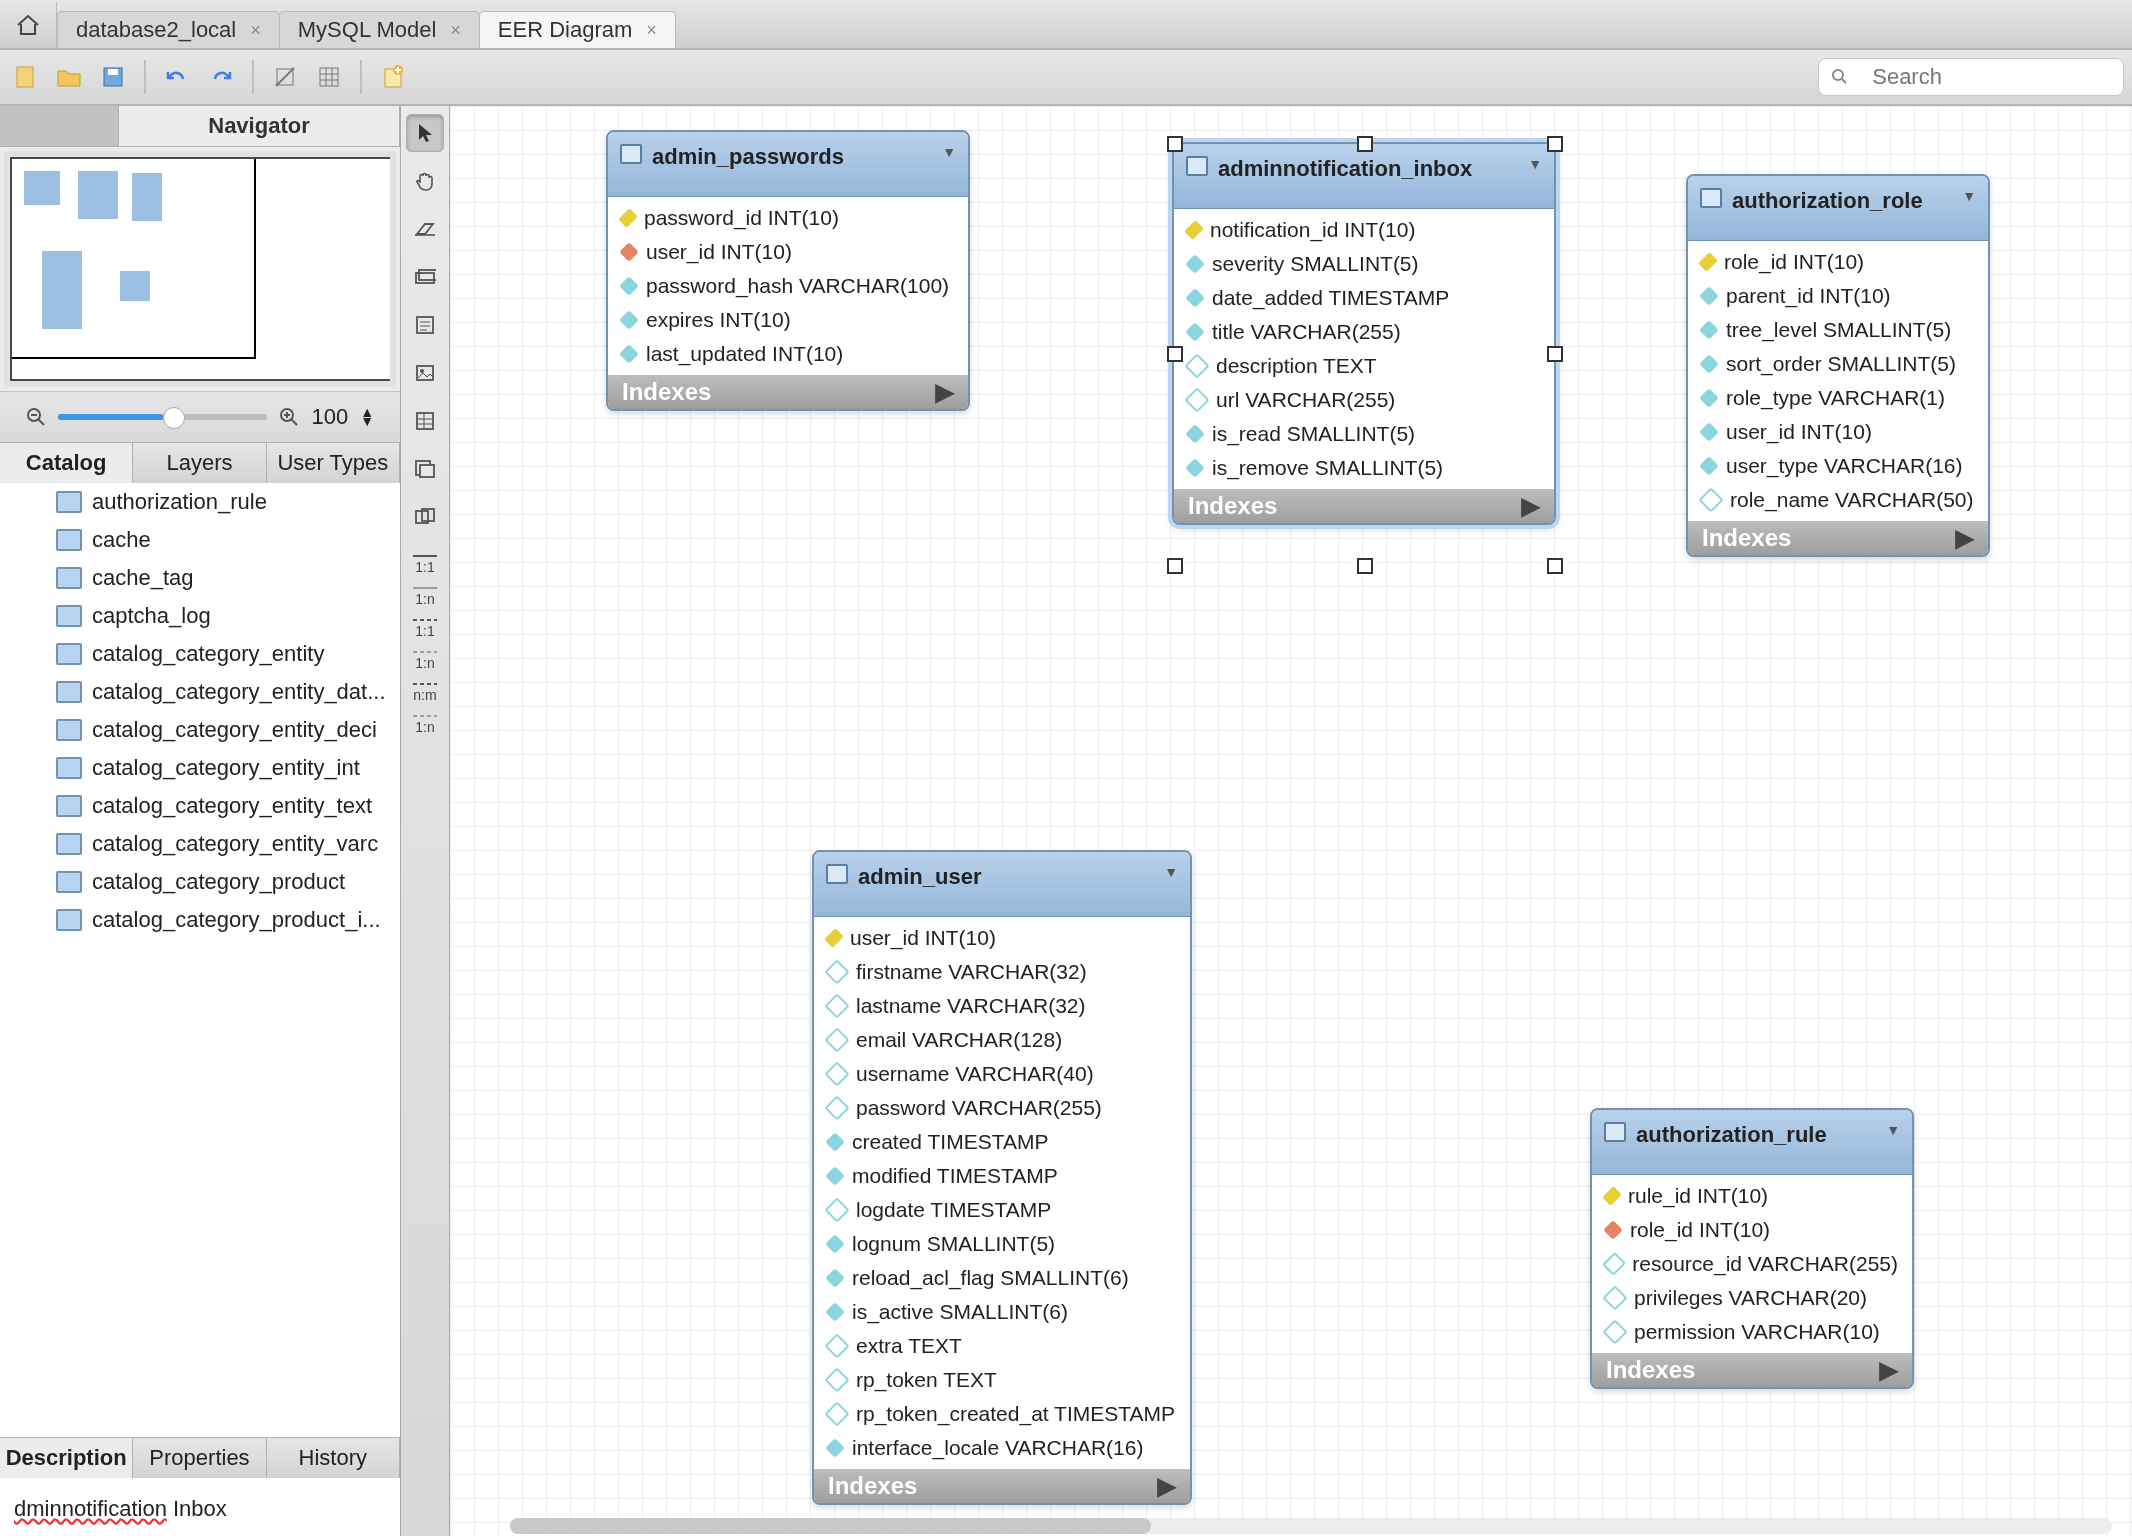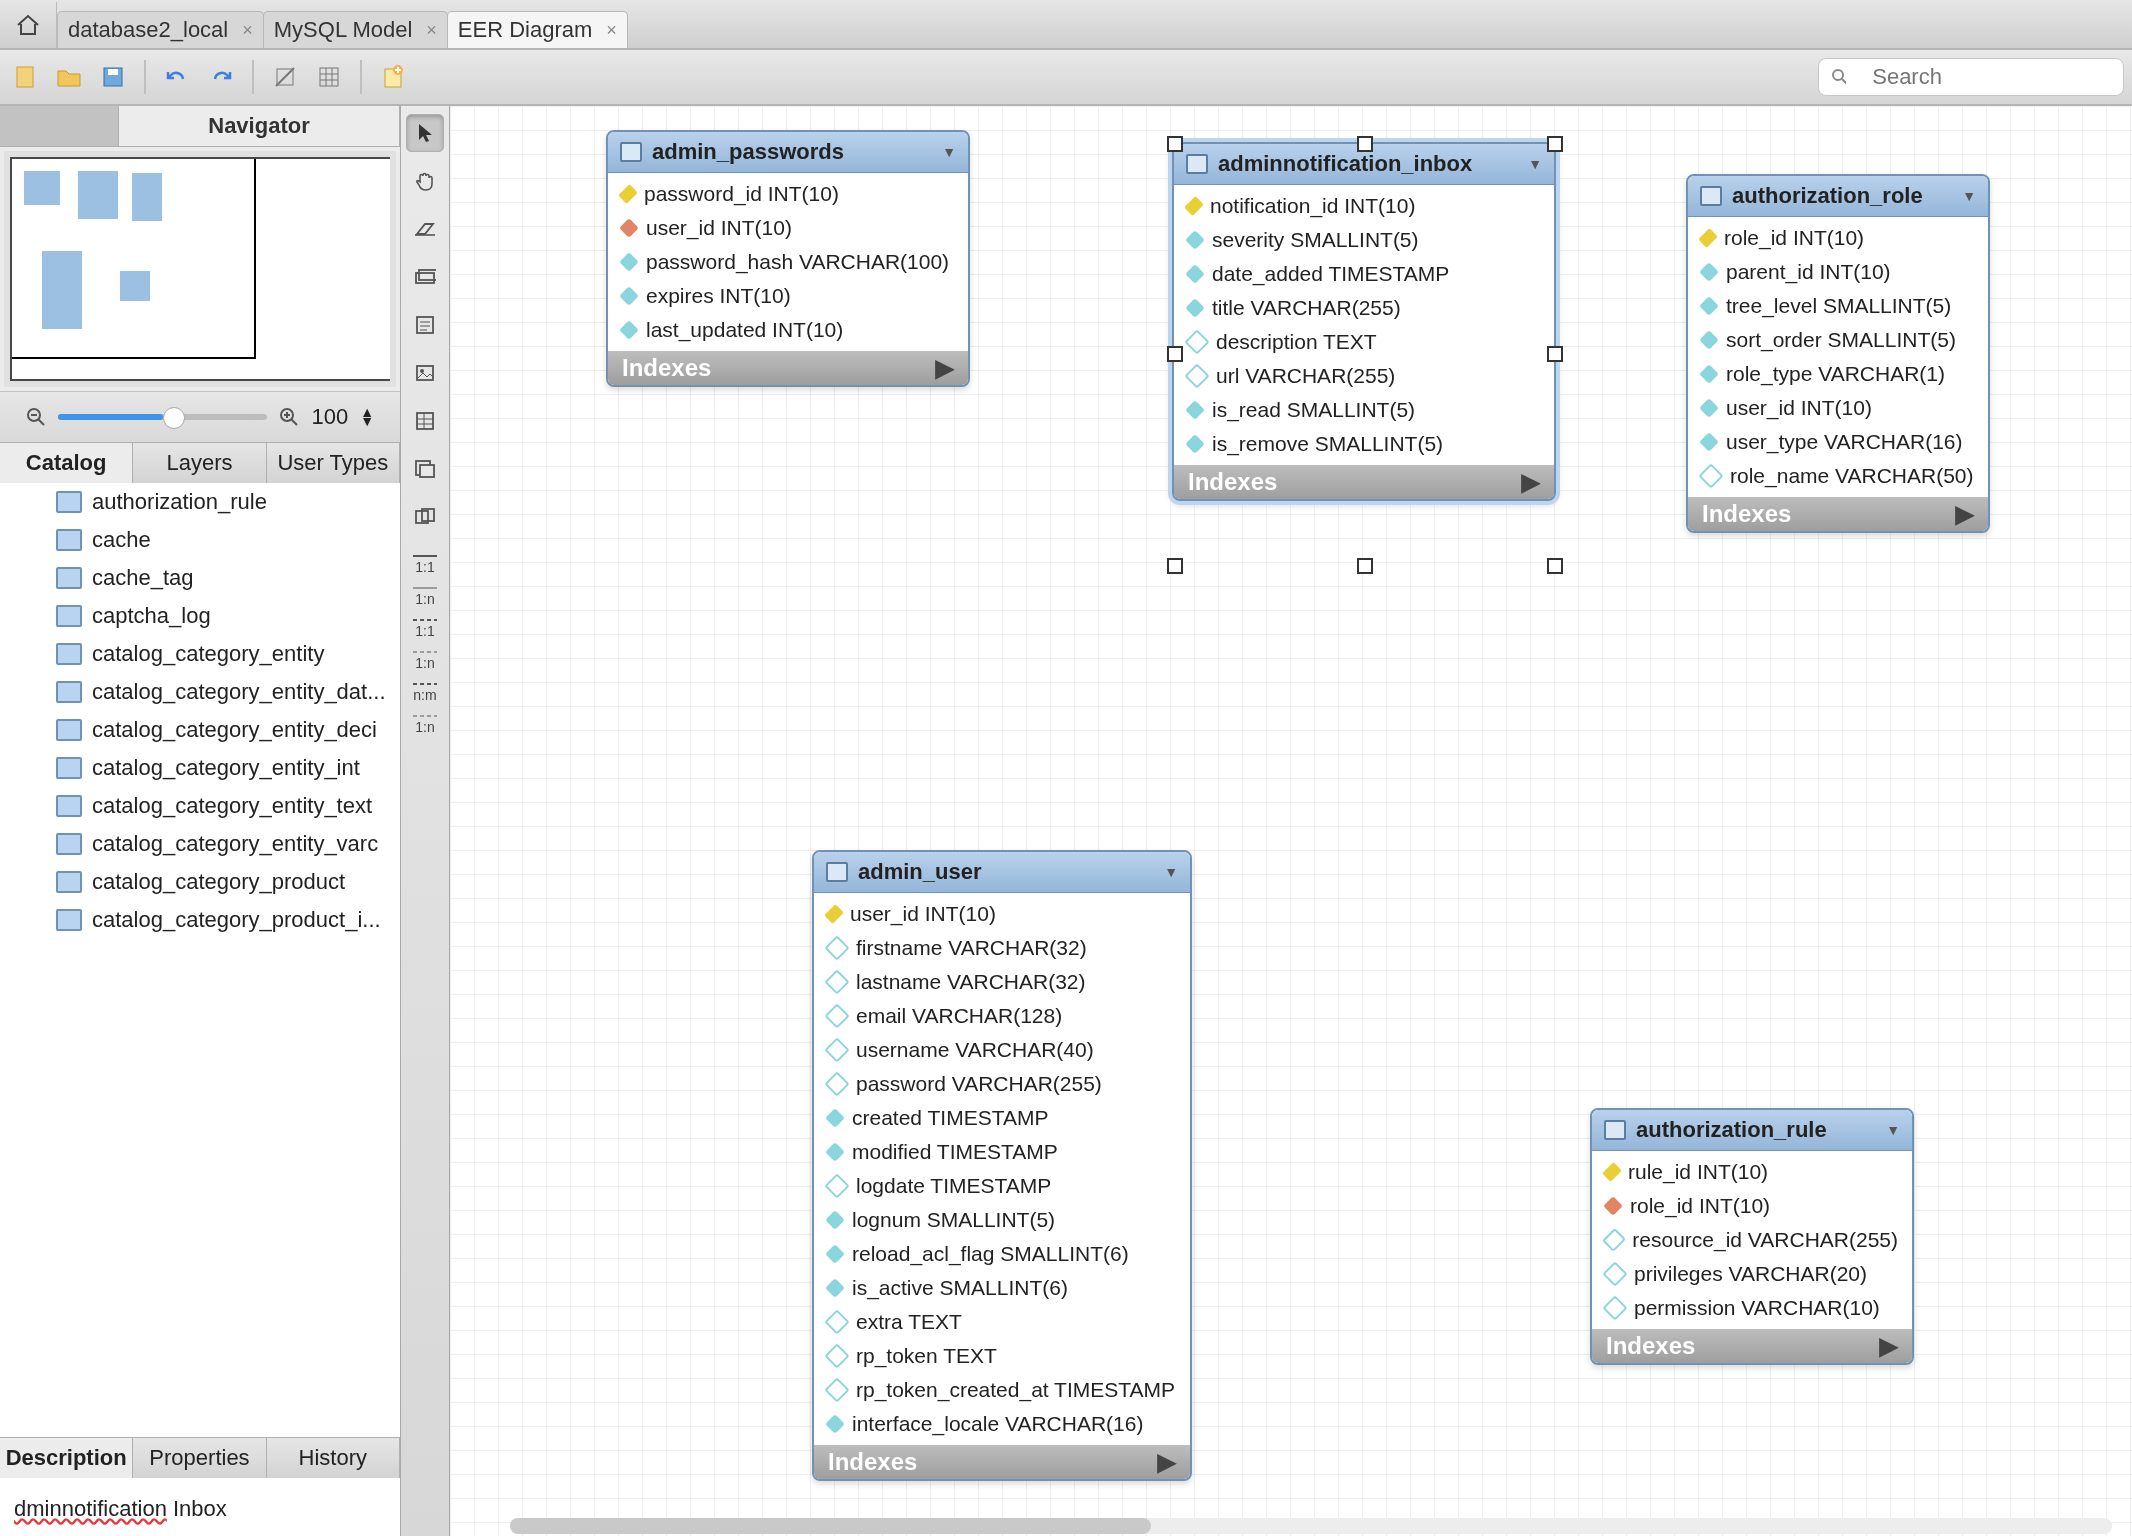--- a/index.html
+++ b/index.html
@@ -12,21 +12,21 @@
     --table-head-border:#6f92b5;
     --table-foot:#a7a7a7;
     --grid:#e9e9e9;
     --select:#76a7d8;
   }
   html,body{margin:0;padding:0;height:100%;width:100%;font-family:"Helvetica Neue",Arial,sans-serif;font-size:22px;color:#222;}
   body{background:#d0d0d0;overflow:hidden;}
   
   .tabbar{height:48px;background:linear-gradient(#e6e6e6,#cfcfcf);border-bottom:2px solid var(--mac-border);display:flex;align-items:flex-end;}
   .home-btn{width:56px;height:46px;display:flex;align-items:center;justify-content:center;border-right:1px solid #bbb;}
-  .tab{padding:0 10px;height:36px;margin-top:12px;display:flex;align-items:center;gap:14px;border:1px solid #b8b8b8;border-bottom:none;border-radius:5px 5px 0 0;background:#d7d7d7;color:#333;margin-right:-1px;}
+  .tab{padding:0 18px;height:36px;margin-top:12px;display:flex;align-items:center;gap:14px;border:1px solid #b8b8b8;border-bottom:none;border-radius:5px 5px 0 0;background:#d7d7d7;color:#333;margin-right:-1px;}
   .tab.active{background:var(--tab-active);}
   .tab .x{color:#888;font-size:18px;}
   
   .toolbar{height:54px;display:flex;align-items:center;gap:10px;padding:0 8px;background:linear-gradient(#e8e8e8,#d5d5d5);border-bottom:2px solid var(--mac-border);}
   .tbtn{width:34px;height:34px;display:flex;align-items:center;justify-content:center;border-radius:4px;}
   .tsep{width:2px;height:34px;background:#bfbfbf;margin:0 4px;}
   .spacer{flex:1;}
   .search{width:280px;height:36px;background:#fff;border:1px solid #c7c7c7;border-radius:8px;display:flex;align-items:center;padding:0 12px;color:#999;gap:24px;}
   .search input{border:none;outline:none;font-size:22px;width:100%;color:#444;}
   
@@ -68,21 +68,21 @@
   .canvas{flex:1;position:relative;background:#fff;overflow:hidden;}
   .gridbg{position:absolute;inset:0;background-image:
       linear-gradient(#eeeeee 1px,transparent 1px),
       linear-gradient(90deg,#eeeeee 1px,transparent 1px),
       linear-gradient(#e2e2e2 1px,transparent 1px),
       linear-gradient(90deg,#e2e2e2 1px,transparent 1px);
     background-size:24px 24px,24px 24px,120px 120px,120px 120px;}
   
   .erTable{position:absolute;border:2px solid var(--table-head-border);border-radius:8px;background:#fff;box-shadow:0 3px 6px rgba(0,0,0,.15);overflow:hidden;}
   .erTable.selected{box-shadow:0 0 0 4px #bcd6ef,0 3px 8px rgba(0,0,0,.2);}
-  .erTable .thead{height:40px;background:linear-gradient(#b9d1eb,#94b6d9);display:flex;align-items:center;gap:10px;padding:0 12px;font-weight:700;color:#222;border-bottom:1px solid #6f92b5;}
+  .erTable .thead{height:40px;background:linear-gradient(#b9d1eb,#94b6d9);display:flex;gap:10px;padding:12px 12px;font-weight:700;color:#222;border-bottom:1px solid #6f92b5;}
   .erTable .thead .ico{width:18px;height:16px;background:#dbe9f7;border:2px solid #5a7ea2;border-radius:2px;}
   .erTable .thead .tri{margin-left:auto;color:#555;font-size:14px;}
   .erTable .cols{padding:4px 0;}
   .erTable .col{height:34px;display:flex;align-items:center;gap:10px;padding:0 14px;white-space:nowrap;font-size:21px;}
   .erTable .tfoot{height:34px;background:linear-gradient(#bdbdbd,#9e9e9e);color:#fff;font-weight:700;display:flex;align-items:center;padding:0 14px;justify-content:space-between;font-size:24px;}
   .erTable .tfoot .tri{color:#444}
   .dm{width:14px;height:14px;border-radius:3px;transform:rotate(45deg);}
   .dm.key{background:#e9cf36;border-radius:2px;width:12px;height:16px;}
   .dm.red{background:#e38465;}
   .dm.cyan{background:#8ad5de;}

